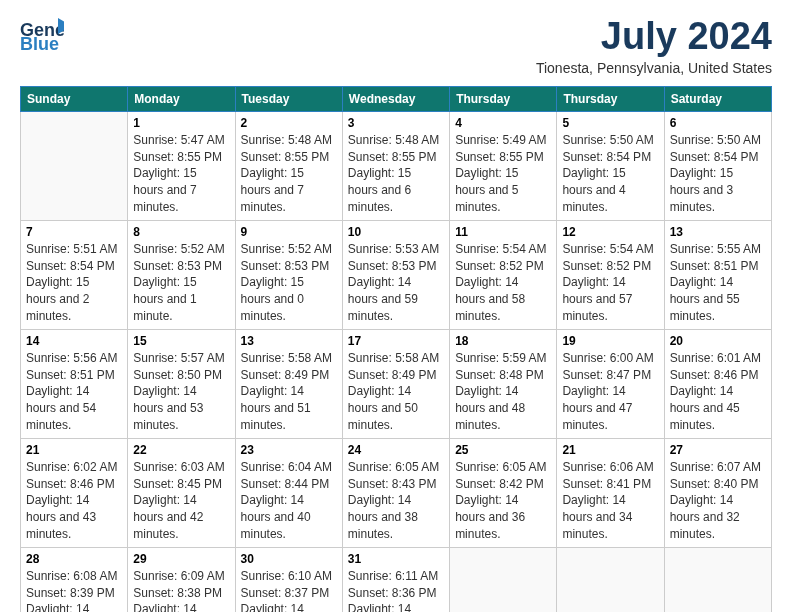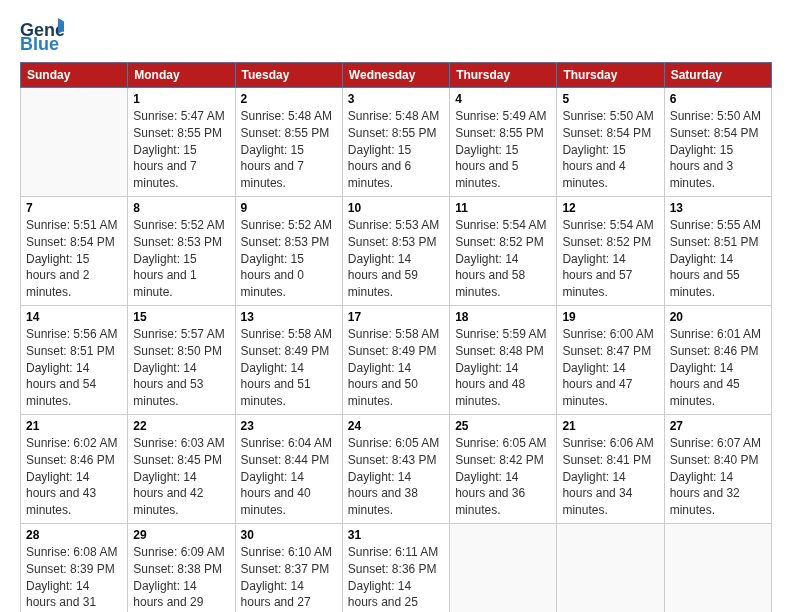--- a/index.html
+++ b/index.html
@@ -33,21 +33,21 @@
       font-size: 14px;
       color: #333;
       margin-top: 2px;
     }
     .calendar {
       width: 100%;
       border-collapse: collapse;
       font-size: 10.5px;
     }
     .calendar th {
-      background-color: #b91c1c;
+      background-color: #0f766e;
       color: #fff;
       text-align: left;
       padding: 5px 6px;
       font-size: 12px;
       font-weight: bold;
       border: 1px solid #2b7fc1;
     }
     .calendar td {
       border: 1px solid #ccc;
       vertical-align: top;
@@ -83,20 +83,24 @@
     <div class="logo-wrapper">
       <div>
         <div style="display:flex;align-items:center;">
           <svg width="44" height="36" viewBox="0 0 44 36">
             <text x="0" y="20" font-family="Arial" font-size="18" font-weight="bold" fill="#1a3a5c">General</text>
             <text x="0" y="34" font-family="Arial" font-size="18" font-weight="bold" fill="#2b7fc1">Blue</text>
             <polygon points="38,2 52,10 38,18" fill="#2b7fc1"></polygon>
           </svg>
         </div>
       </div>
+    </div>
+    <div class="title-block">
+      <div class="month-title">July 2024</div>
+      <div class="location">Tionesta, Pennsylvania, United States</div>
     </div>
   </div>
 
   <table class="calendar">
     <thead>
       <tr>
         <th>Sunday</th>
         <th>Monday</th>
         <th>Tuesday</th>
         <th>Wednesday</th>

